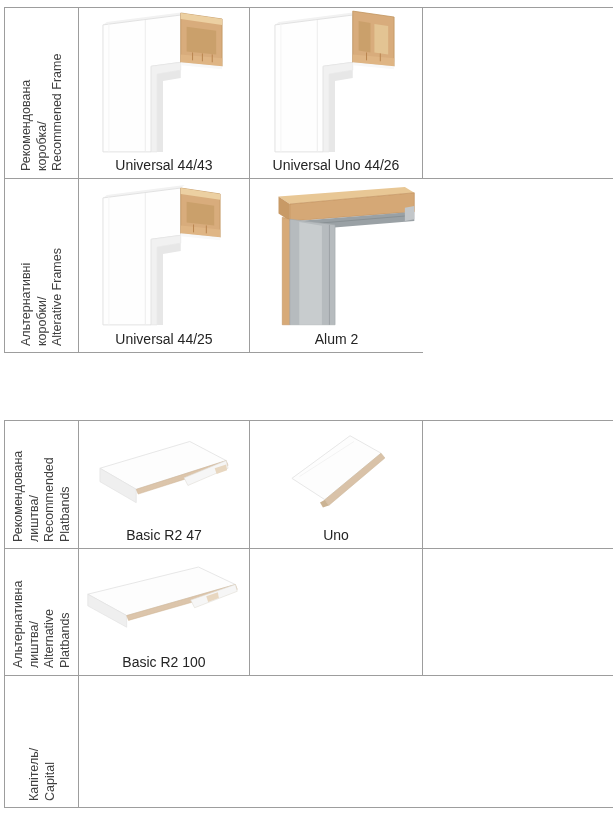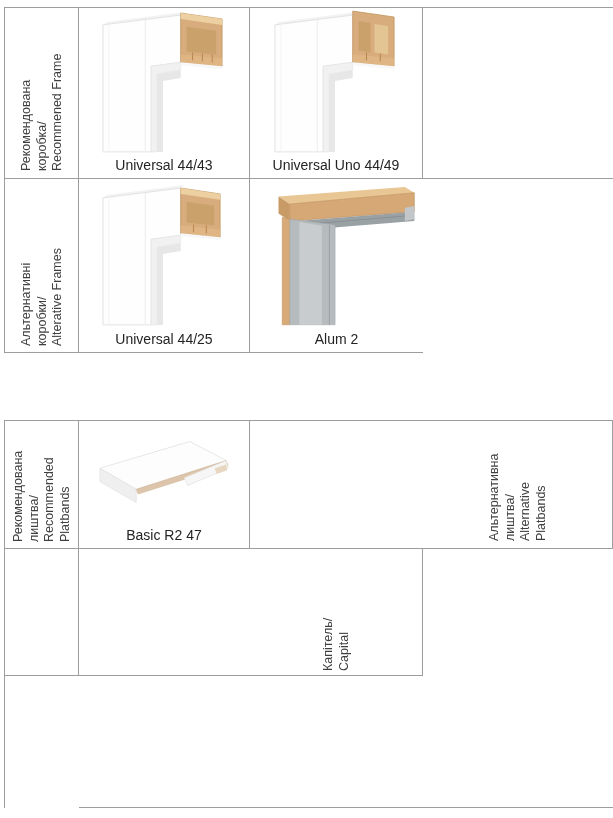--- a/index.html
+++ b/index.html
@@ -86,21 +86,21 @@
         <polygon points="58,66 82,62 82,70 64,73 64,145 58,145" fill="#e7e7e7"></polygon>
         <polygon points="82,2 124,8 124,58 82,54" fill="#d8ac7c" stroke="#c1955f" stroke-width="0.8"></polygon>
         <polygon points="88,12 100,14 100,44 88,42" fill="#caa06b"></polygon>
         <polygon points="104,15 118,17 118,46 104,44" fill="#e3c493"></polygon>
         <polygon points="82,46 124,50 124,58 82,54" fill="#dfb584"></polygon>
         <line x1="96" y1="44" x2="96" y2="52" stroke="#b9854f" stroke-width="1"></line>
         <line x1="110" y1="45" x2="110" y2="53" stroke="#b9854f" stroke-width="1"></line>
         <polygon points="82,54 124,58 124,61 82,57" fill="#f8f8f8"></polygon>
       </svg>
     </div>
-    <div class="cap">Universal Uno 44/49</div>
+    <div class="cap">Universal Uno 44/26</div>
   </div>
 
   <div class="cell last">
     <div class="cap"></div>
   </div>
 
   <div class="labelcell">
     <div class="rot w174">Альтернативні
 коробки/
 Alterative Frames</div>
@@ -162,32 +162,55 @@
         <polygon points="8,40 102,12 140,32 46,62" fill="#fdfdfd" stroke="#e6e6e6" stroke-width="1"></polygon>
         <polygon points="8,40 46,62 46,76 8,54" fill="#efefef" stroke="#e2e2e2" stroke-width="0.7"></polygon>
         <polygon points="46,62 140,32 142,37 48,67" fill="#dcc5ab" stroke="#cdb292" stroke-width="0.5"></polygon>
         <polygon points="96,50 140,32 142,40 100,58" fill="#f6f6f6" stroke="#e0dcd4" stroke-width="0.6"></polygon>
         <polygon points="128,40 140,36 141,42 130,46" fill="#e8d7c0"></polygon>
       </svg>
     </div>
     <div class="cap">Basic R2 47</div>
   </div>
 
+  <div class="cell">
+    <div class="imgbox">
+      <svg width="112" height="92" viewBox="0 0 115 95">
+        <polygon points="12,52 72,8 104,26 46,74" fill="#fdfdfd" stroke="#e6e6e6" stroke-width="1"></polygon>
+        <line x1="20" y1="50" x2="76" y2="14" stroke="#f3f3f3"></line>
+        <polygon points="104,26 46,74 50,80 108,31" fill="#d9c2a8" stroke="#c9b192" stroke-width="0.5"></polygon>
+        <polygon points="46,74 50,80 44,82 41,77" fill="#cbb393"></polygon>
+      </svg>
+    </div>
+    <div class="cap">Uno</div>
+  </div>
 
   <div class="cell last">
     <div class="cap"></div>
   </div>
 
   <div class="labelcell">
     <div class="rot w127">Альтернативна
 лиштва/
 Alternative
 Platbands</div>
   </div>
 
+  <div class="cell">
+    <div class="imgbox">
+      <svg width="165" height="84" viewBox="0 0 170 86">
+        <polygon points="6,36 120,8 158,26 46,58" fill="#fdfdfd" stroke="#e6e6e6" stroke-width="1"></polygon>
+        <polygon points="6,36 46,58 46,70 6,48" fill="#efefef" stroke="#e2e2e2" stroke-width="0.7"></polygon>
+        <polygon points="46,58 158,26 160,31 48,63" fill="#dcc5ab" stroke="#cdb292" stroke-width="0.5"></polygon>
+        <polygon points="112,42 158,26 160,33 116,50" fill="#f6f6f6" stroke="#e0dcd4" stroke-width="0.6"></polygon>
+        <polygon points="128,38 140,34 141,40 130,44" fill="#e8d7c0"></polygon>
+      </svg>
+    </div>
+    <div class="cap">Basic R2 100</div>
+  </div>
 
   <div class="cell">
     <div class="cap"></div>
   </div>
 
   <div class="cell last">
     <div class="cap"></div>
   </div>
 
   <div class="labelcell">

